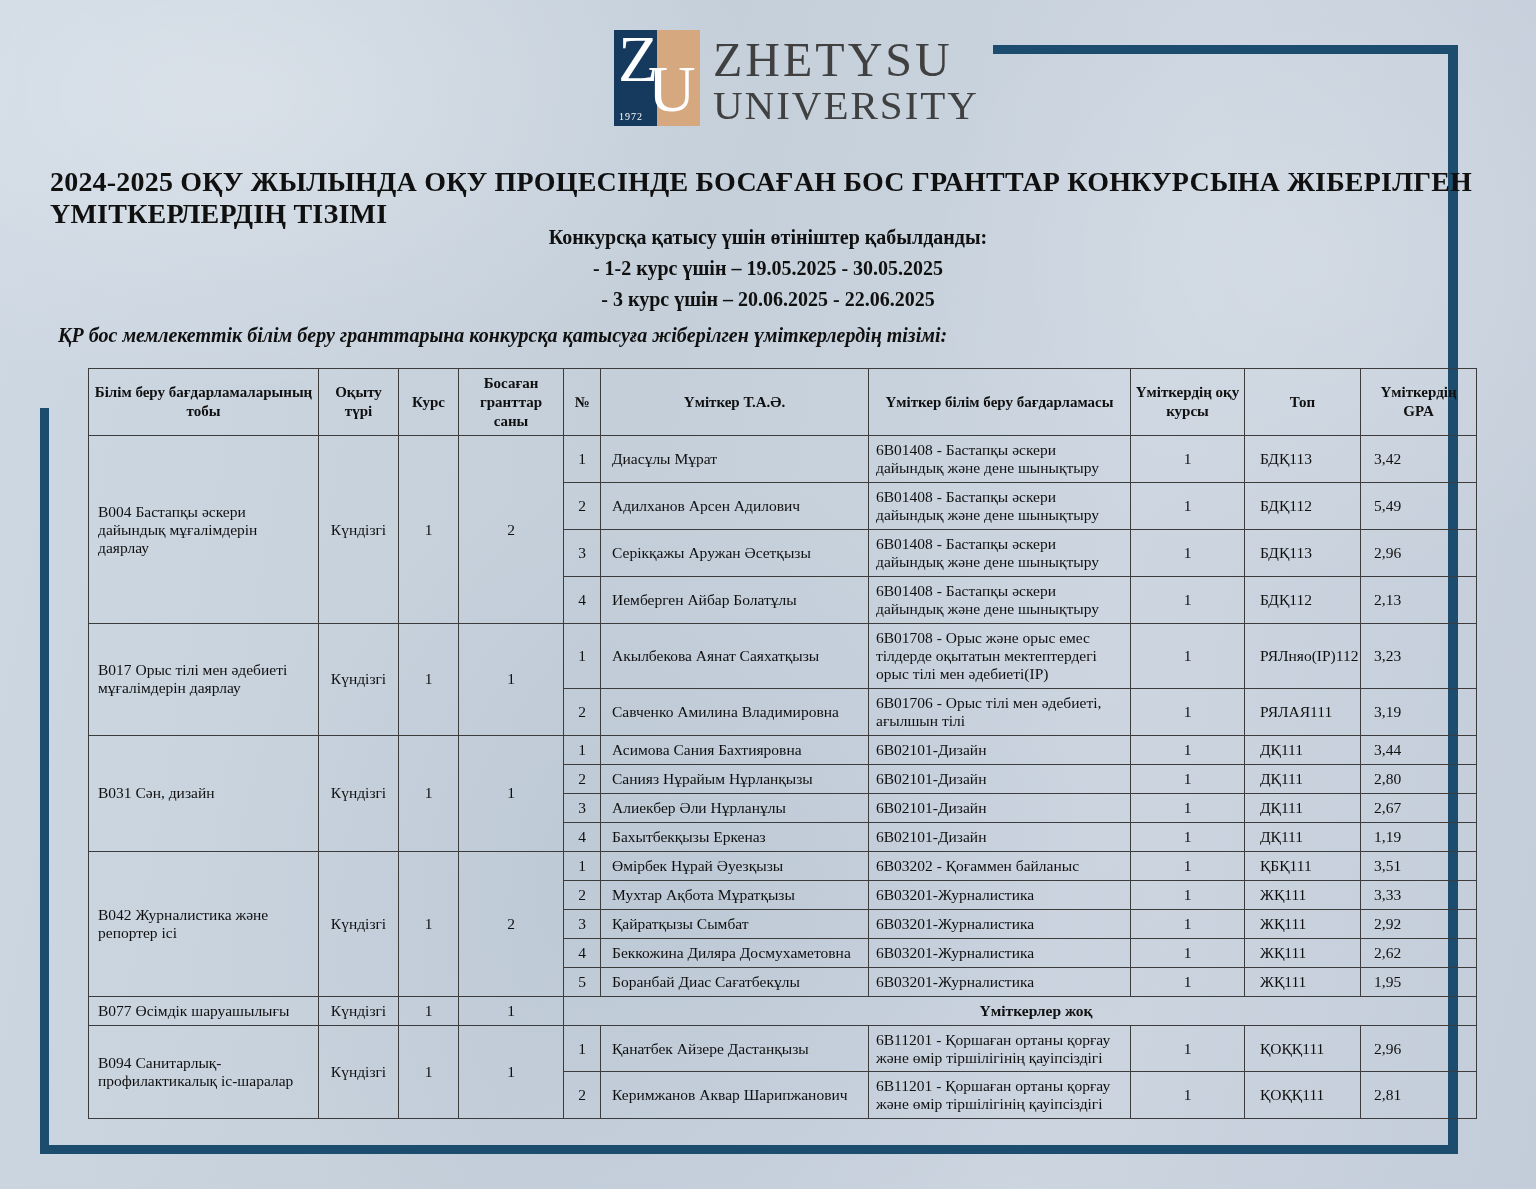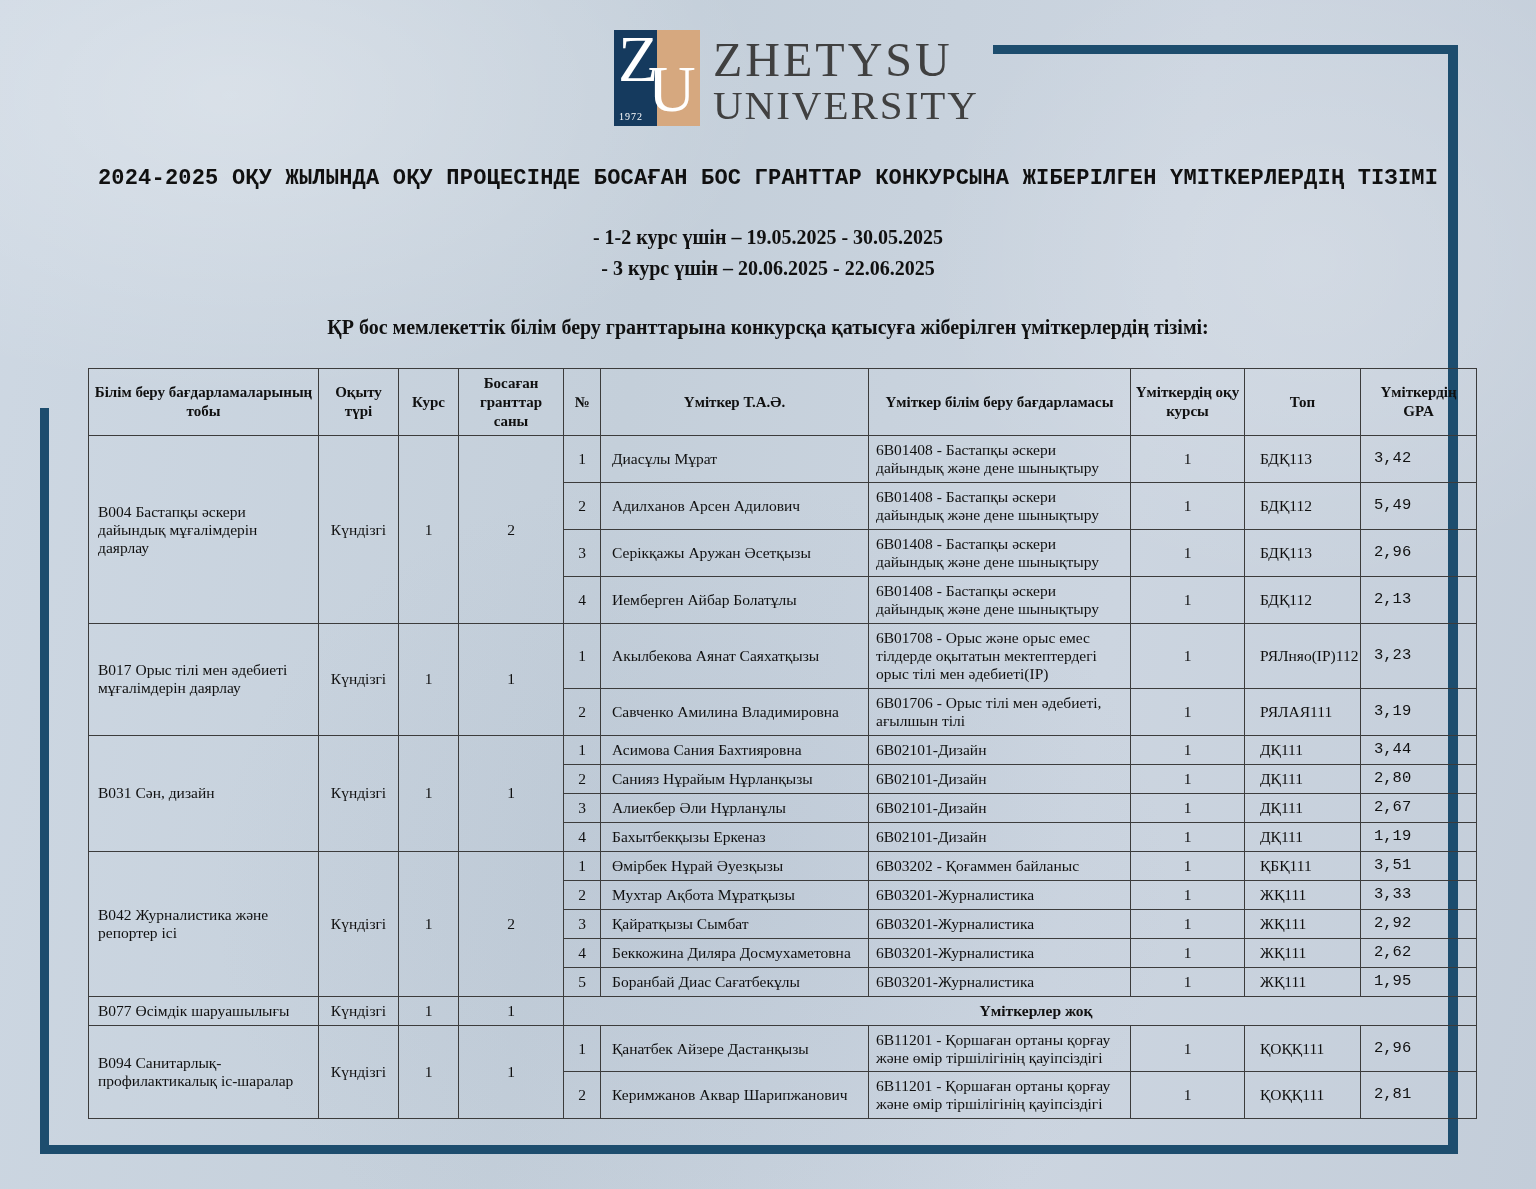--- a/index.html
+++ b/index.html
@@ -24,38 +24,38 @@
   .sq-z{position:absolute;left:0;top:0;width:43px;height:96px;background:#153a5e;}
   .sq-u{position:absolute;left:43px;top:0;width:43px;height:96px;background:#d6a87f;}
   .glyph-z{position:absolute;left:4px;top:-4px;color:#ffffff;font-size:66px;line-height:1;font-family:"Liberation Serif",serif;}
   .glyph-u{position:absolute;left:34px;top:26px;color:#ffffff;font-size:66px;line-height:1;font-family:"Liberation Serif",serif;}
   .logo-year{position:absolute;left:5px;bottom:4px;color:#ffffff;font-size:10px;letter-spacing:1px;}
   .logo-text{margin-left:13px;padding-top:6px;color:#404040;}
   .logo-name1{font-size:48px;line-height:1.0;letter-spacing:3px;}
   .logo-name2{font-size:41px;line-height:1.05;letter-spacing:2px;}
 
   .doc-title{position:absolute;top:166px;left:50px;width:1436px;margin:0;
-    text-align:center;font-size:22px;font-weight:bold;letter-spacing:0.2px;font-family:Liberation Mono, monospace;}
+    font-size:28px;font-weight:bold;letter-spacing:0.2px;}
   .intake{position:absolute;top:222px;left:50px;width:1436px;text-align:center;
     font-size:20px;font-weight:bold;line-height:1.55;}
-  .list-heading{position:absolute;top:316px;left:50px;width:1436px;margin:0;
-    text-align:center;font-size:20px;font-weight:bold;}
+  .list-heading{position:absolute;top:316px;left:50px;width:1436px;margin:8px;
+    text-align:left;font-size:20px;font-weight:bold;font-style:italic;}
 
   table{position:absolute;left:88px;top:368px;width:1388px;
     border-collapse:collapse;table-layout:fixed;}
   th,td{border:1px solid #3c3c3c;}
   th{font-size:15px;font-weight:bold;text-align:center;vertical-align:middle;
     padding:5px 3px;line-height:1.25;}
   td{font-size:15.5px;vertical-align:middle;padding:5px 6px;line-height:1.16;}
   td.td-center{text-align:center;}
   td.td-group-cell{text-align:left;padding-left:9px;}
   td.td-name{padding-left:11px;}
   td.td-program{padding-left:7px;}
   td.td-grp{padding-left:15px;}
-  td.td-gpa{padding-left:13px;font-family:Liberation Mono, monospace;}
+  td.td-gpa{padding-left:13px;}
   td.td-nocand{text-align:center;font-weight:bold;padding-left:38px;}
 </style>
 </head>
 <body>
 
 <div class="bar" id="bar-top"></div>
 <div class="bar" id="bar-right"></div>
 <div class="bar" id="bar-bottom"></div>
 <div class="bar" id="bar-left"></div>
 
@@ -69,20 +69,21 @@
   </div>
   <div class="logo-text">
     <div class="logo-name1">ZHETYSU</div>
     <div class="logo-name2">UNIVERSITY</div>
   </div>
 </header>
 
 <h1 class="doc-title">2024-2025 ОҚУ ЖЫЛЫНДА ОҚУ ПРОЦЕСІНДЕ БОСАҒАН БОС ГРАНТТАР КОНКУРСЫНА ЖІБЕРІЛГЕН ҮМІТКЕРЛЕРДІҢ ТІЗІМІ</h1>
 
 <div class="intake">
+  <div>Конкурсқа қатысу үшін өтініштер қабылданды:</div>
   <div>- 1-2 курс үшін – 19.05.2025 - 30.05.2025</div>
   <div>- 3 курс үшін – 20.06.2025 - 22.06.2025</div>
 </div>
 
 <h2 class="list-heading">ҚР бос мемлекеттік білім беру гранттарына конкурсқа қатысуға жіберілген үміткерлердің тізімі:</h2>
 
 <table>
   <colgroup>
     <col style="width:230px">
       <col style="width:80px">

